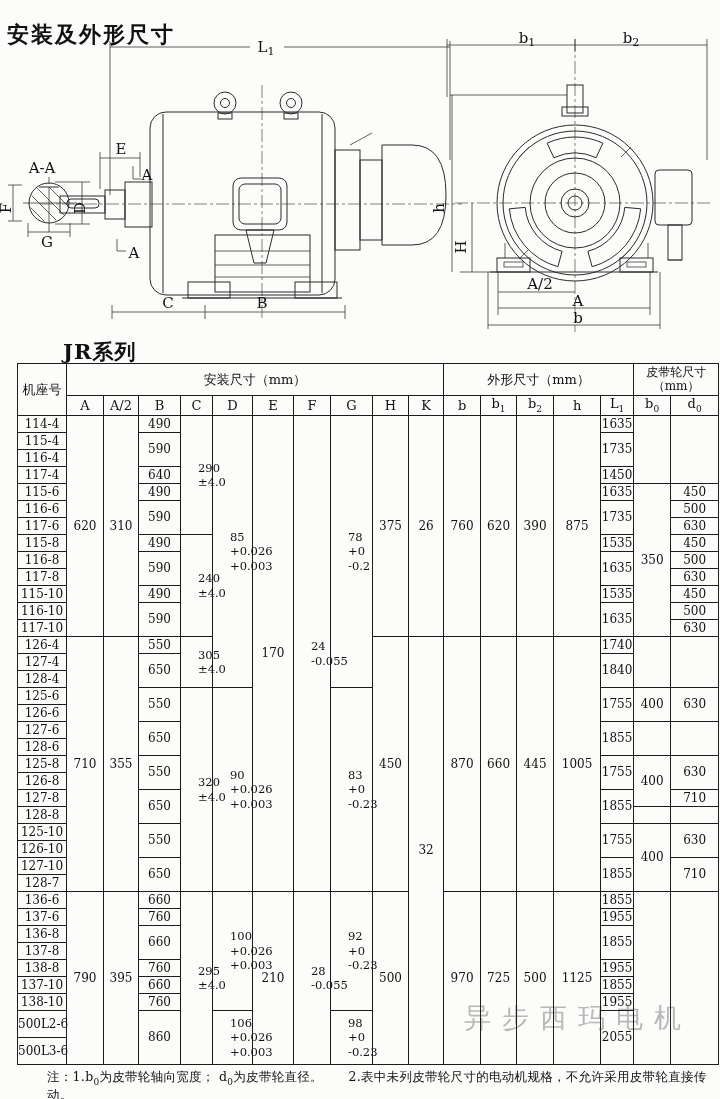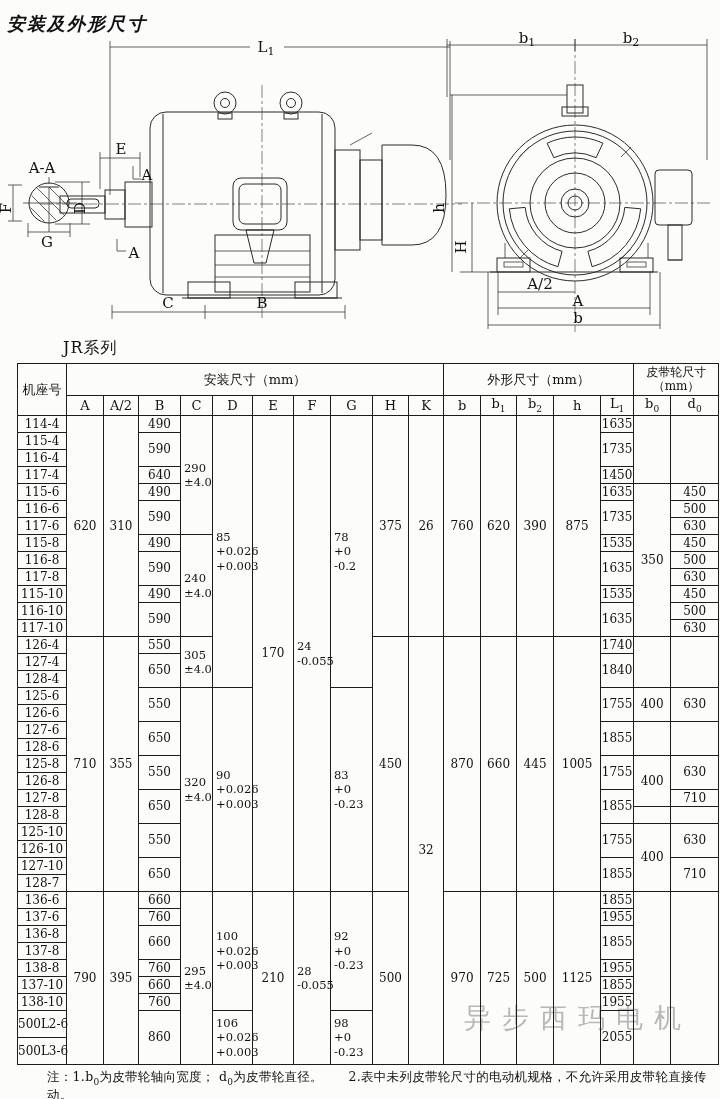--- a/index.html
+++ b/index.html
@@ -3,28 +3,27 @@
 <meta charset="utf-8">
 <style>
   html,body{margin:0;padding:0;}
   body{
     width:720px;height:1099px;position:relative;
     background:#fcfcfb;color:#111;
     font-family:"DejaVu Serif","Liberation Serif",serif;
     overflow:hidden;
   }
   .page-title{
-    position:absolute;left:7px;top:12px;
-    font-size:18px;font-weight:bold;letter-spacing:2px;
+    position:absolute;left:7px;top:20px;
+    font-size:22px;font-weight:bold;letter-spacing:2px;
     font-family:"DejaVu Sans","Liberation Sans",sans-serif;
-    font-style:italic;
   }
   .series-heading{
     position:absolute;left:63px;top:338px;
-    font-size:16px;font-weight:normal;letter-spacing:1px;
+    font-size:21px;font-weight:bold;letter-spacing:1px;
   }
   svg.drawing{position:absolute;left:0;top:27px;}
   svg .ln{stroke:#2b2b2b;stroke-width:1;fill:none;}
   svg .thin{stroke:#3a3a3a;stroke-width:0.8;fill:none;}
   svg .cl{stroke:#4a4a4a;stroke-width:0.7;fill:none;stroke-dasharray:13 3 3 3;}
   svg .dlabel{font-size:15px;fill:#111;font-family:"DejaVu Serif",serif;}
   table.spec{
     position:absolute;left:17px;top:363px;
     border-collapse:collapse;table-layout:fixed;width:701px;
     font-size:12px;line-height:1.05;background:transparent;
@@ -32,21 +31,21 @@
   table.spec th,table.spec td{
     border:1px solid #1c1c1c;padding:0;text-align:center;
     font-weight:normal;overflow:visible;white-space:nowrap;
   }
   table.spec thead tr.grp{height:32px;}
   table.spec thead tr.sub{height:20px;}
   table.spec thead th{font-size:13px;}
   table.spec thead th.wrap{white-space:pre-line;line-height:1.15;font-size:12px;margin-top:8px;}
   table.spec tbody tr{height:17px;}
   table.spec tbody tr.tall{height:27px;}
-  table.spec td.ml{text-align:left;vertical-align:middle;padding-left:3px;font-size:11.5px;line-height:1.25;}
+  table.spec td.ml{text-align:left;vertical-align:middle;padding-left:17px;font-size:11.5px;line-height:1.25;}
   table.spec td.lbl{font-size:12px;}
   .footnote{
     position:absolute;left:47px;top:1069px;width:660px;
     font-size:12.5px;letter-spacing:0.3px;
   }
   .footnote sub, table.spec sub{font-size:9px;}
   .watermark{
     position:absolute;left:452px;top:1000px;width:240px;
     pointer-events:none;text-align:right;z-index:0;
   }

